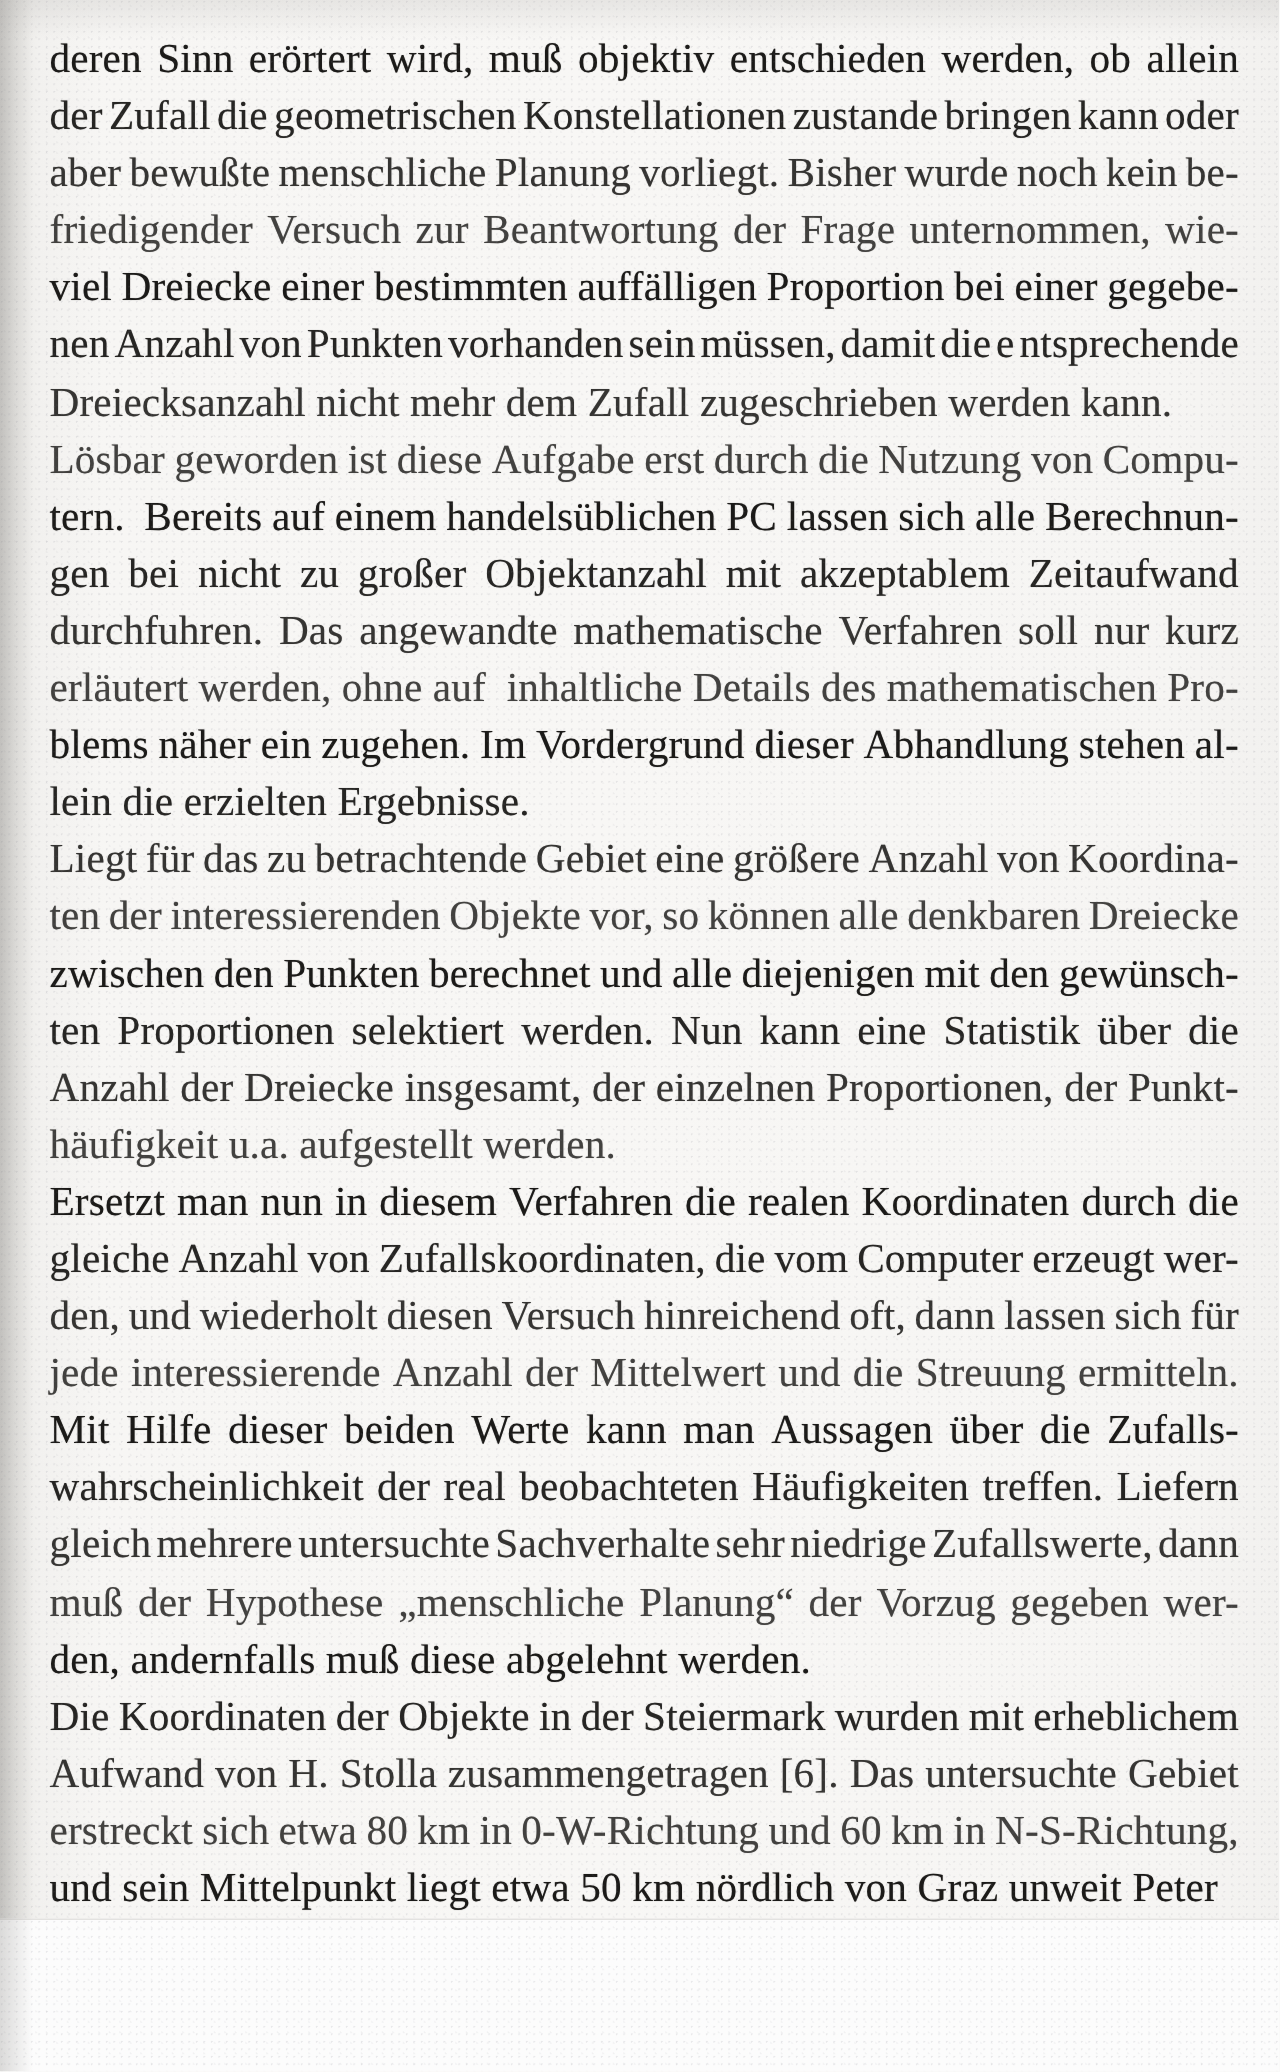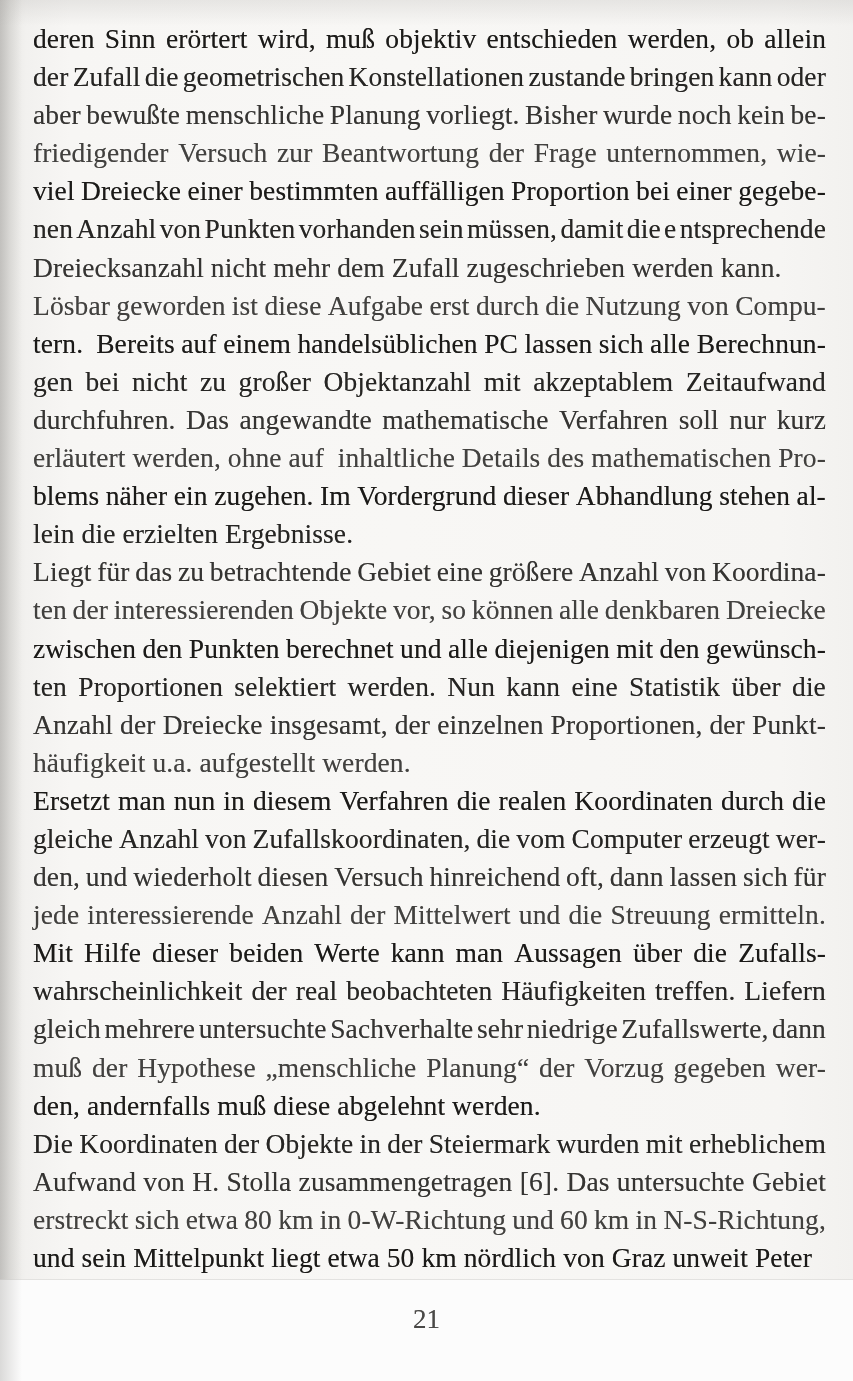--- a/index.html
+++ b/index.html
@@ -453,15 +453,14 @@
           <span>in</span>
           <span>N-S-Richtung,</span>
         </div>
         <div class="line last ink-0">und sein Mittelpunkt liegt etwa 50 km nördlich von Graz unweit Peter</div>
       </div>
     </div>
 
   <div id="grain"></div>
   <div id="vignette"></div>
 
-  <div id="folio">21</div>
 
 </div>
 
 </body></html>

